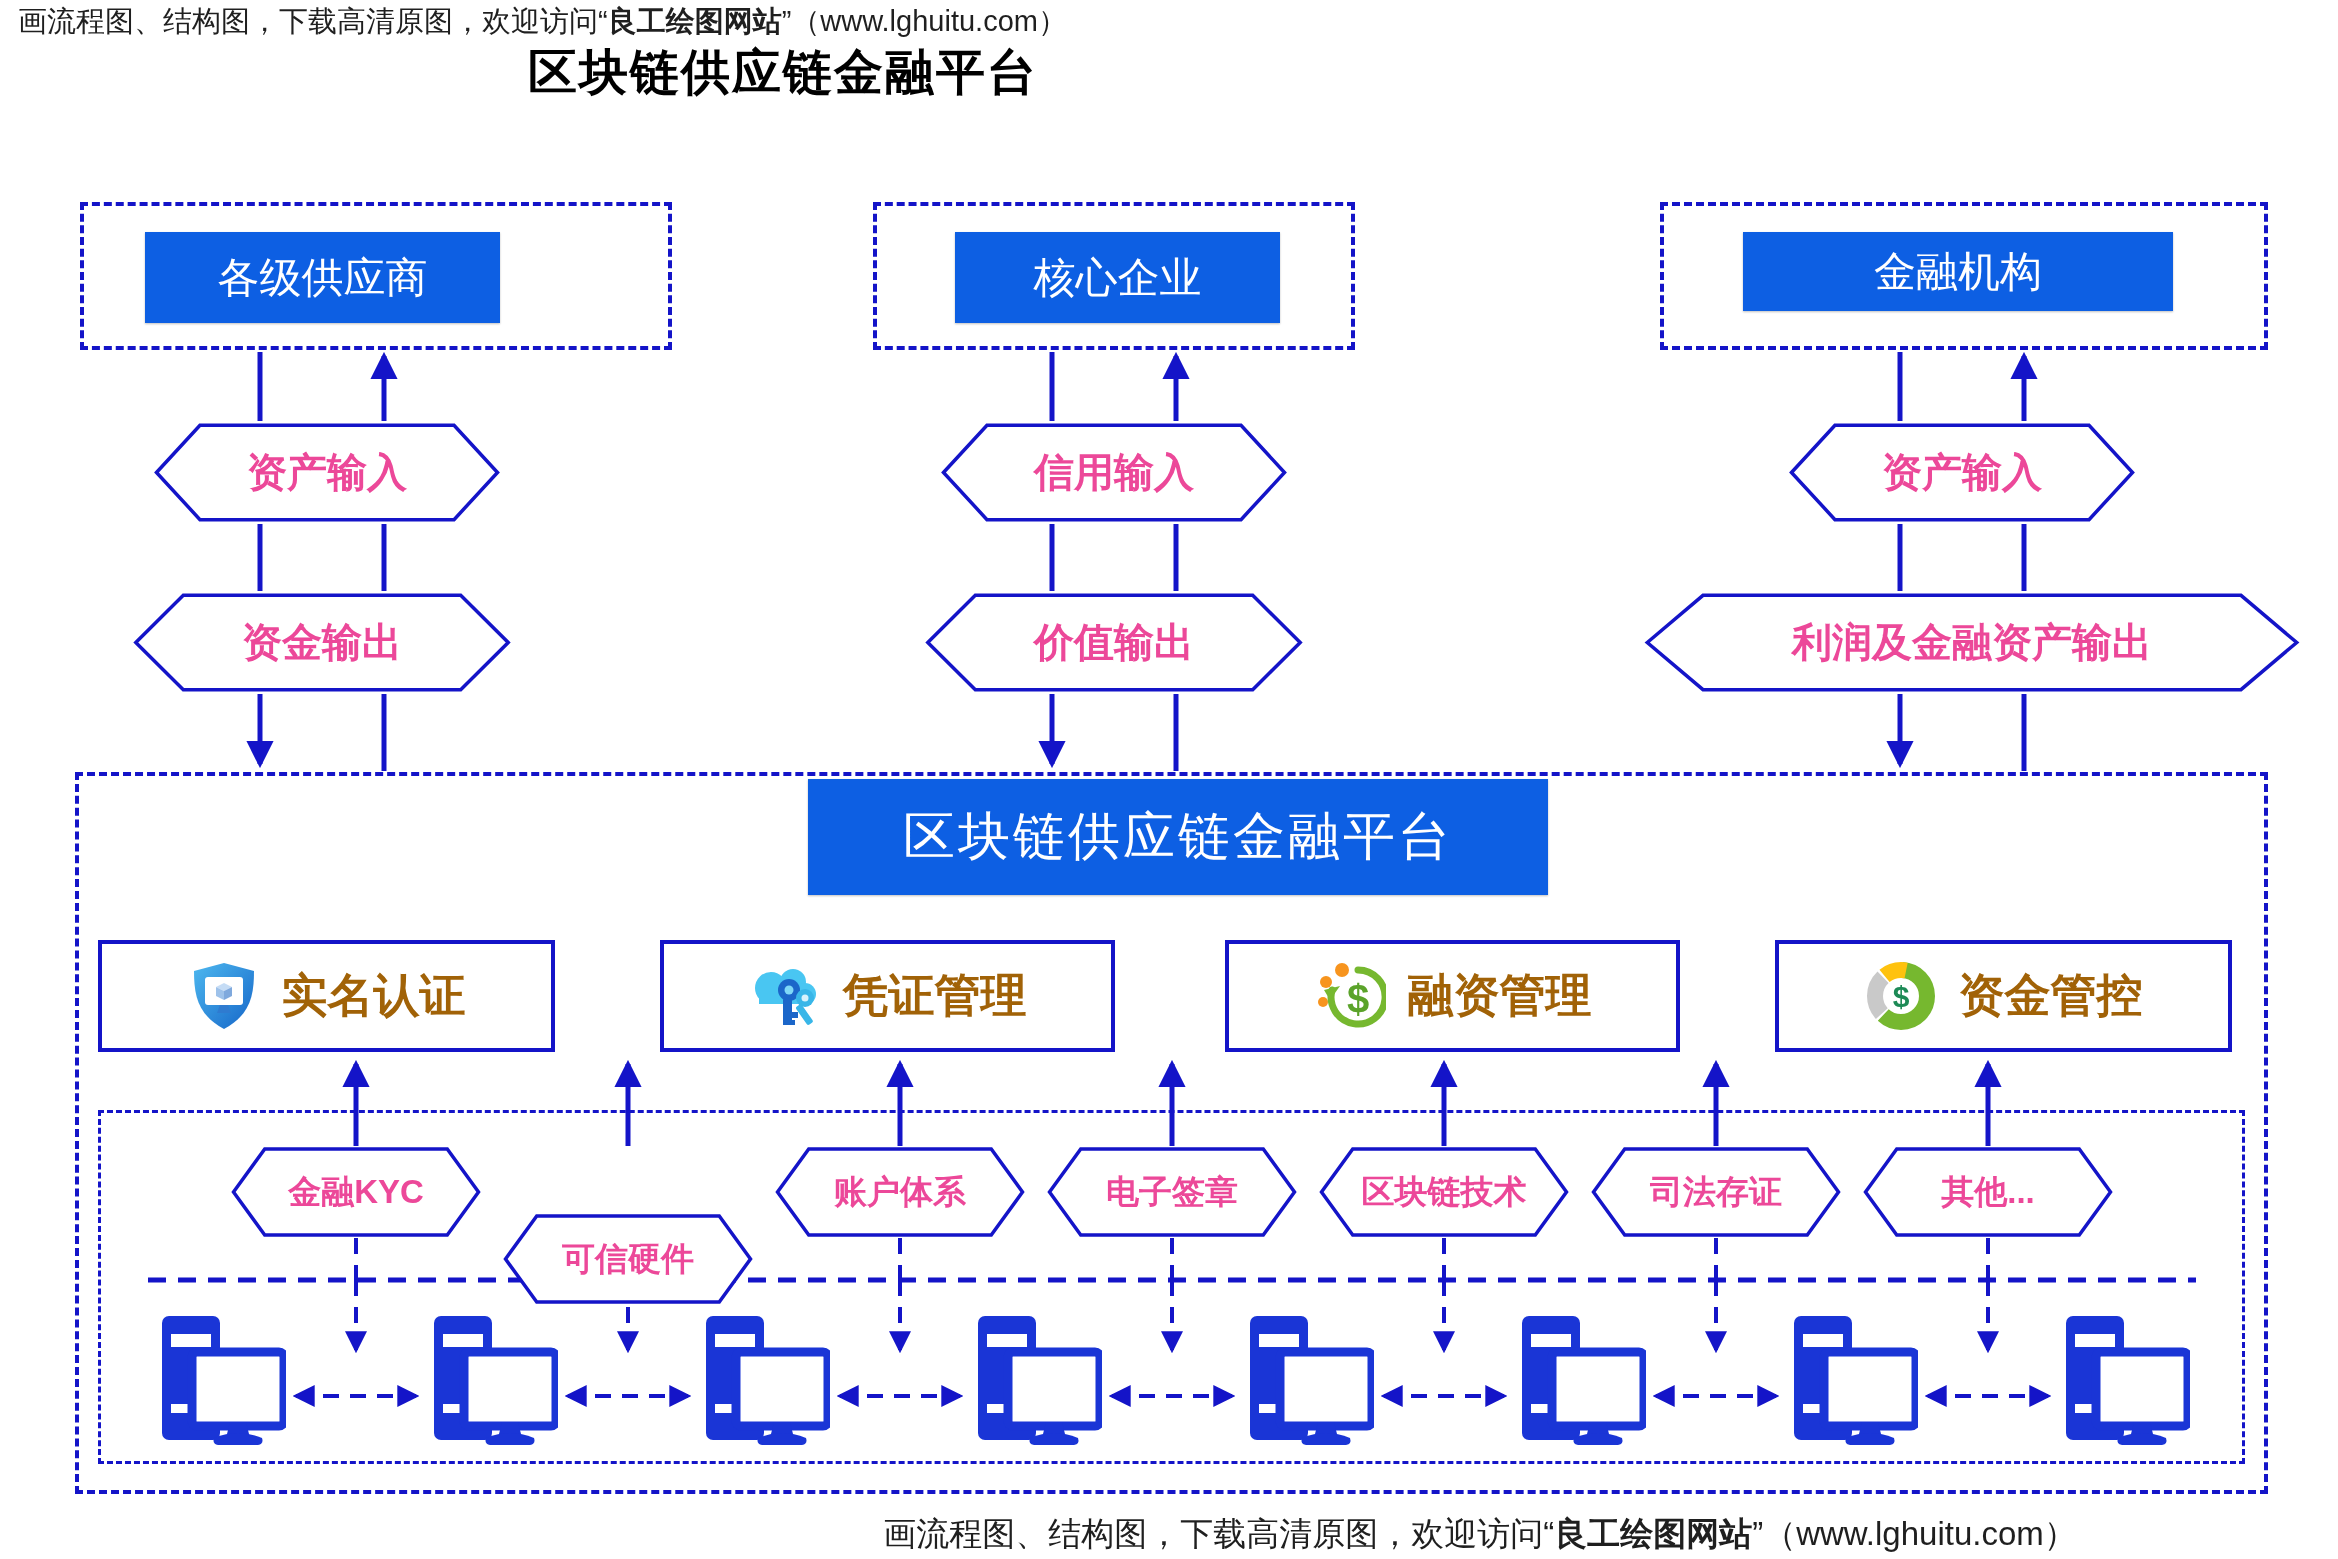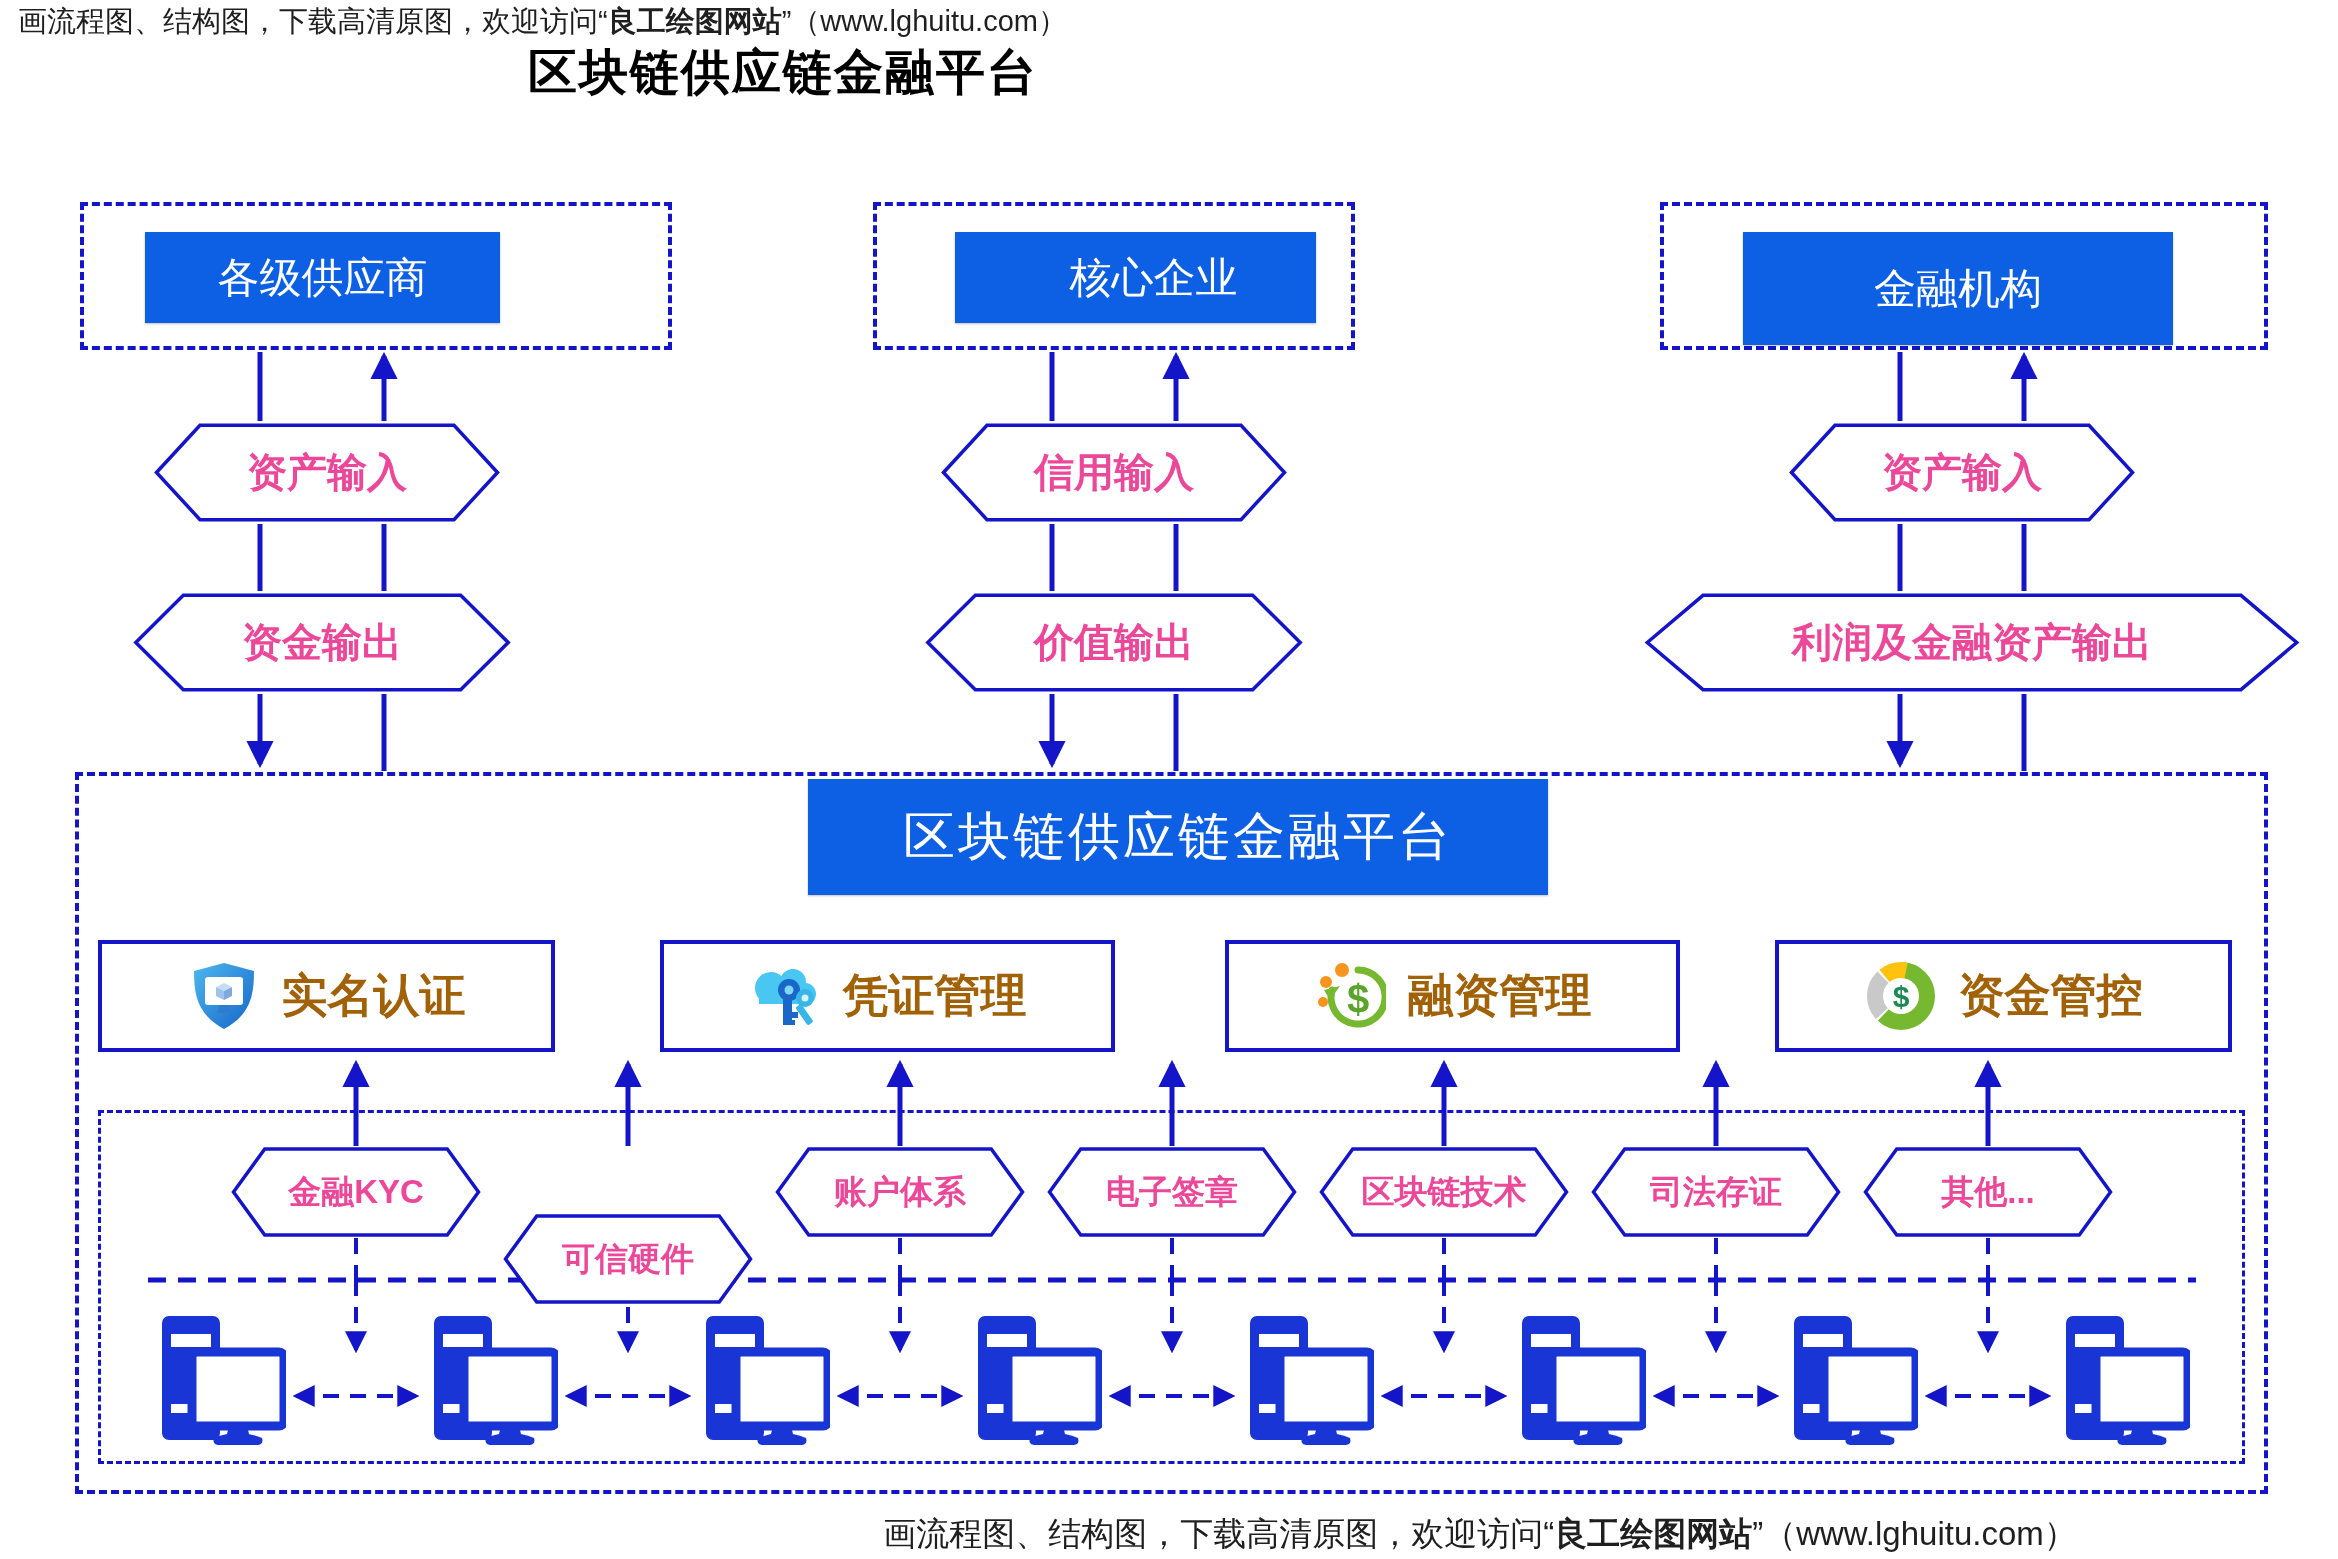--- a/index.html
+++ b/index.html
@@ -150,26 +150,26 @@
       <line class="dash4" x1="1928" y1="1396" x2="2048" y2="1396" marker-start="url(#arr)" marker-end="url(#arr)"></line>
     </g>
   </svg>
 
   <div class="dash-box" style="left:80px;top:202px;width:592px;height:148px;"></div>
   <div class="blue-box entity-box" style="left:145px;top:232px;width:355px;height:91px;">
     <span>各级供应商</span>
   </div>
 
   <div class="dash-box" style="left:873px;top:202px;width:482px;height:148px;"></div>
-  <div class="blue-box entity-box" style="left:955px;top:232px;width:325px;height:91px;padding-left:36px;">
+  <div class="blue-box entity-box" style="left:955px;top:232px;width:325px;height:91px;">
     <span>核心企业</span>
   </div>
 
   <div class="dash-box" style="left:1660px;top:202px;width:608px;height:148px;"></div>
-  <div class="blue-box entity-box" style="left:1743px;top:232px;width:430px;height:113px;">
+  <div class="blue-box entity-box" style="left:1743px;top:232px;width:430px;height:79px;">
     <span>金融机构</span>
   </div>
 
   <div class="hex flow-hex" style="left:153px;top:422px;width:348px;height:101px;">
     <svg viewBox="0 0 200 60" preserveAspectRatio="none">
         <polygon points="2,30 27,2 173,2 198,30 173,58 27,58"></polygon>
       </svg>
     <div class="hex-label">资产输入</div>
   </div>
   <div class="hex flow-hex" style="left:940px;top:422px;width:348px;height:101px;">

